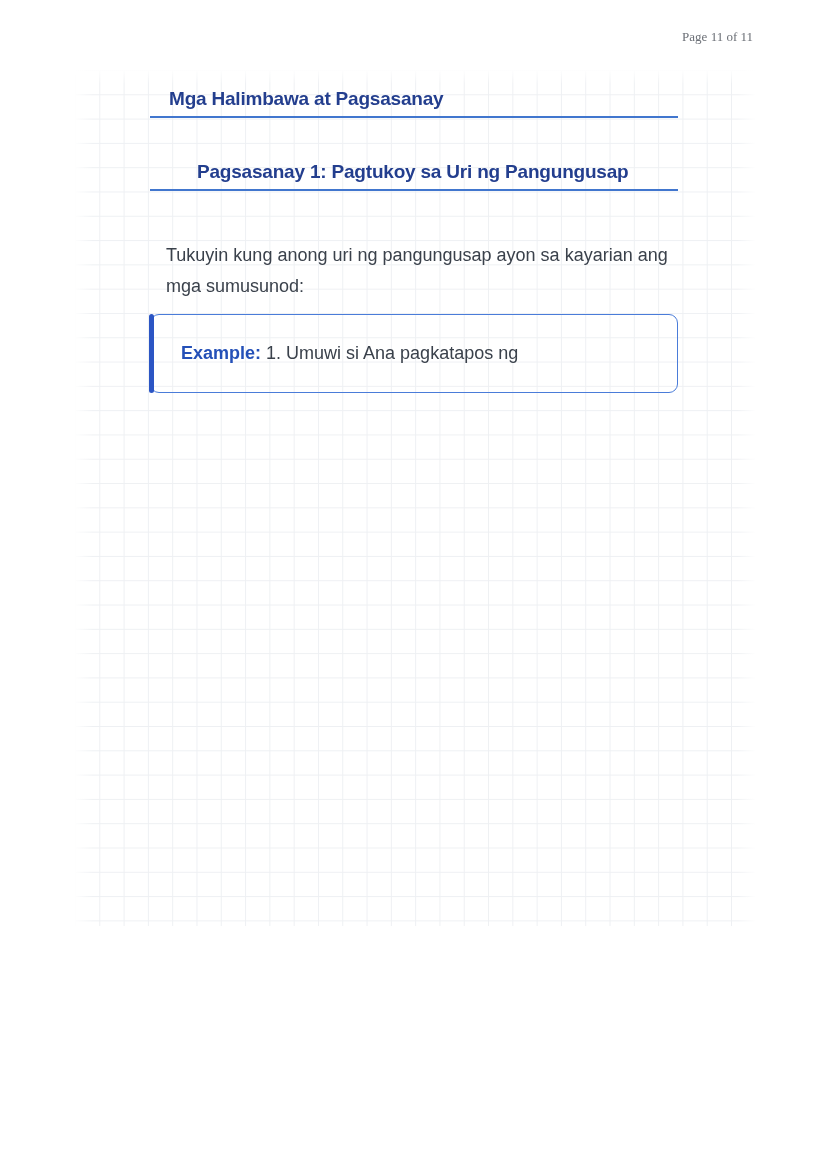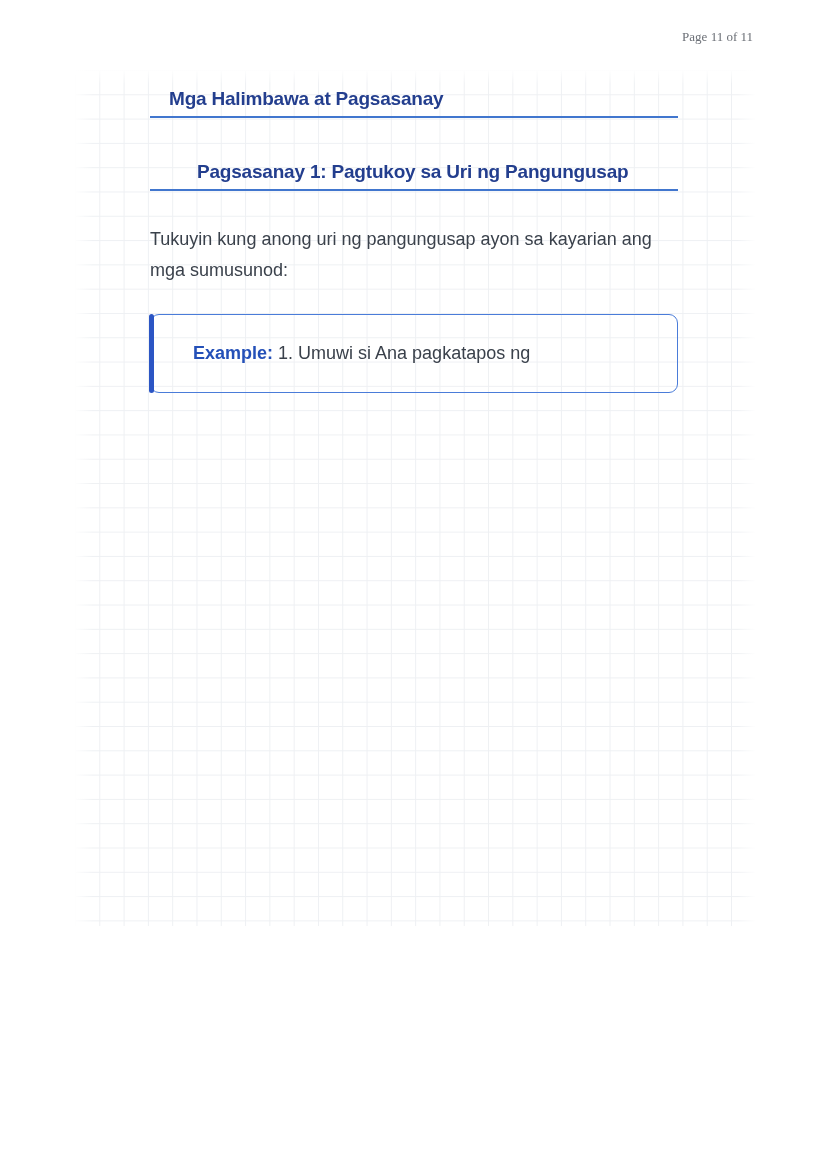--- a/index.html
+++ b/index.html
@@ -48,36 +48,36 @@
   }
   .h-section{top:80px;}
   .h-exercise{top:153px;padding-left:28px;}
   .heading-rule{
     position:absolute;left:150px;width:528px;height:2px;
     background:var(--underline-blue);
   }
   .rule-1{top:116px;}
   .rule-2{top:189px;}
   .instruction{
-    position:absolute;left:150px;top:224px;width:506px;margin:0;
+    position:absolute;left:150px;top:224px;width:506px;margin:16px;
     font-size:18px;line-height:31px;color:var(--body-text);
   }
   .example-box{
     position:absolute;left:150px;top:314px;width:528px;height:79px;
     box-sizing:border-box;
     border:1.5px solid var(--box-border-blue);
     border-radius:9px;
     display:flex;align-items:center;
     padding-left:26px;
   }
   .example-accent{
     position:absolute;left:-2.5px;top:-1px;height:calc(100% + 2px);width:5.5px;
     background:var(--accent-blue);border-radius:4px;
   }
-  .example-line{margin:16px;font-size:18px;color:var(--body-text);white-space:nowrap;}
+  .example-line{margin:4px;font-size:18px;color:var(--body-text);white-space:nowrap;}
   .example-label{font-weight:bold;color:var(--example-label-blue);margin-right:5px;}
   .footer-brand{
     position:absolute;left:0;top:1123px;width:828px;
     text-align:center;font-size:16.5px;color:var(--footer-gray);
   }
 </style>
 </head>
 <body>
 
 <div class="page">

